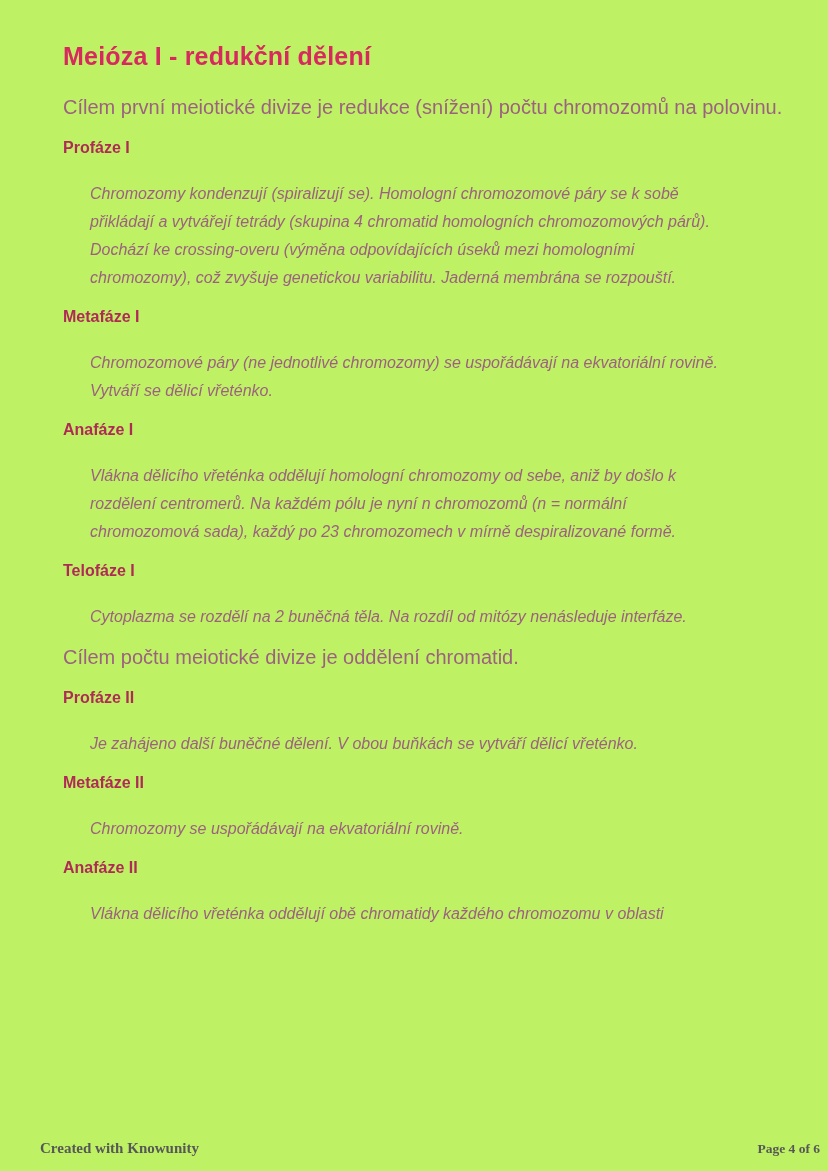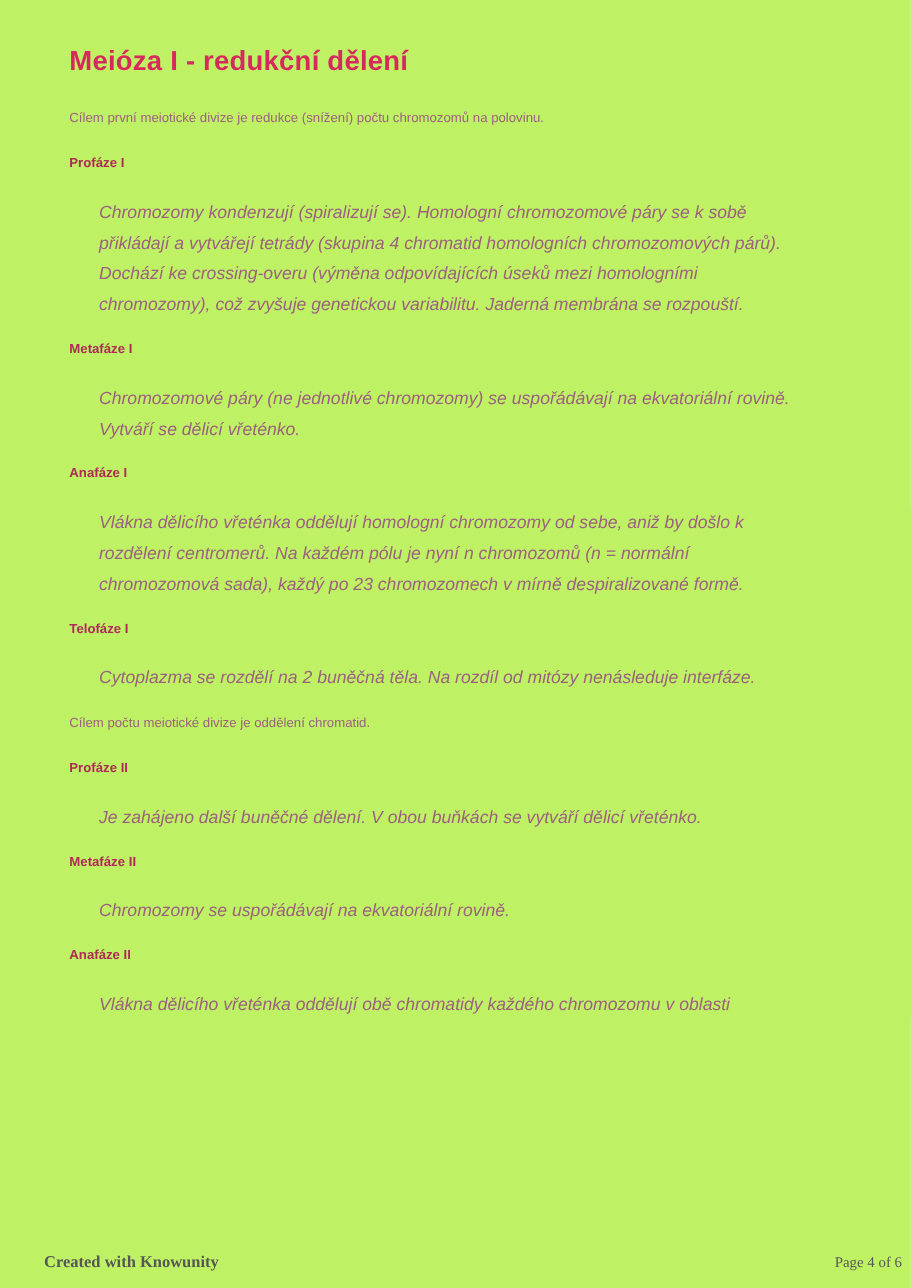--- a/index.html
+++ b/index.html
@@ -25,28 +25,28 @@
   .doc-title {
     font-size: 25px;
     line-height: 32px;
     font-weight: 700;
     color: #d8295f;
     letter-spacing: 0.2px;
     margin: 0 0 24px 0;
     white-space: nowrap;
   }
   .lead {
-    font-size: 12px;
+    font-size: 20px;
     line-height: 22px;
     color: #9d6180;
     margin: 0 0 20px 0;
     white-space: nowrap;
   }
   .phase-heading {
-    font-size: 12px;
+    font-size: 16px;
     line-height: 20px;
     font-weight: 700;
     color: #b02a56;
     margin: 0 0 22px 0;
     white-space: nowrap;
   }
   .body-par {
     margin: 0 0 15px 0;
     padding-left: 27px;
   }
@@ -67,21 +67,21 @@
     align-items: baseline;
     font-family: "Liberation Serif", serif;
     color: #575757;
   }
   .footer-left {
     font-size: 15px;
     font-weight: 600;
   }
   .footer-right {
     font-size: 13.5px;
-    font-weight: 400;
+    font-weight: 700;
   }
 </style>
 </head>
 <body>
 
 <div class="page">
   <div class="content">
 
     <h1 class="doc-title">Meióza I - redukční dělení</h1>
 

